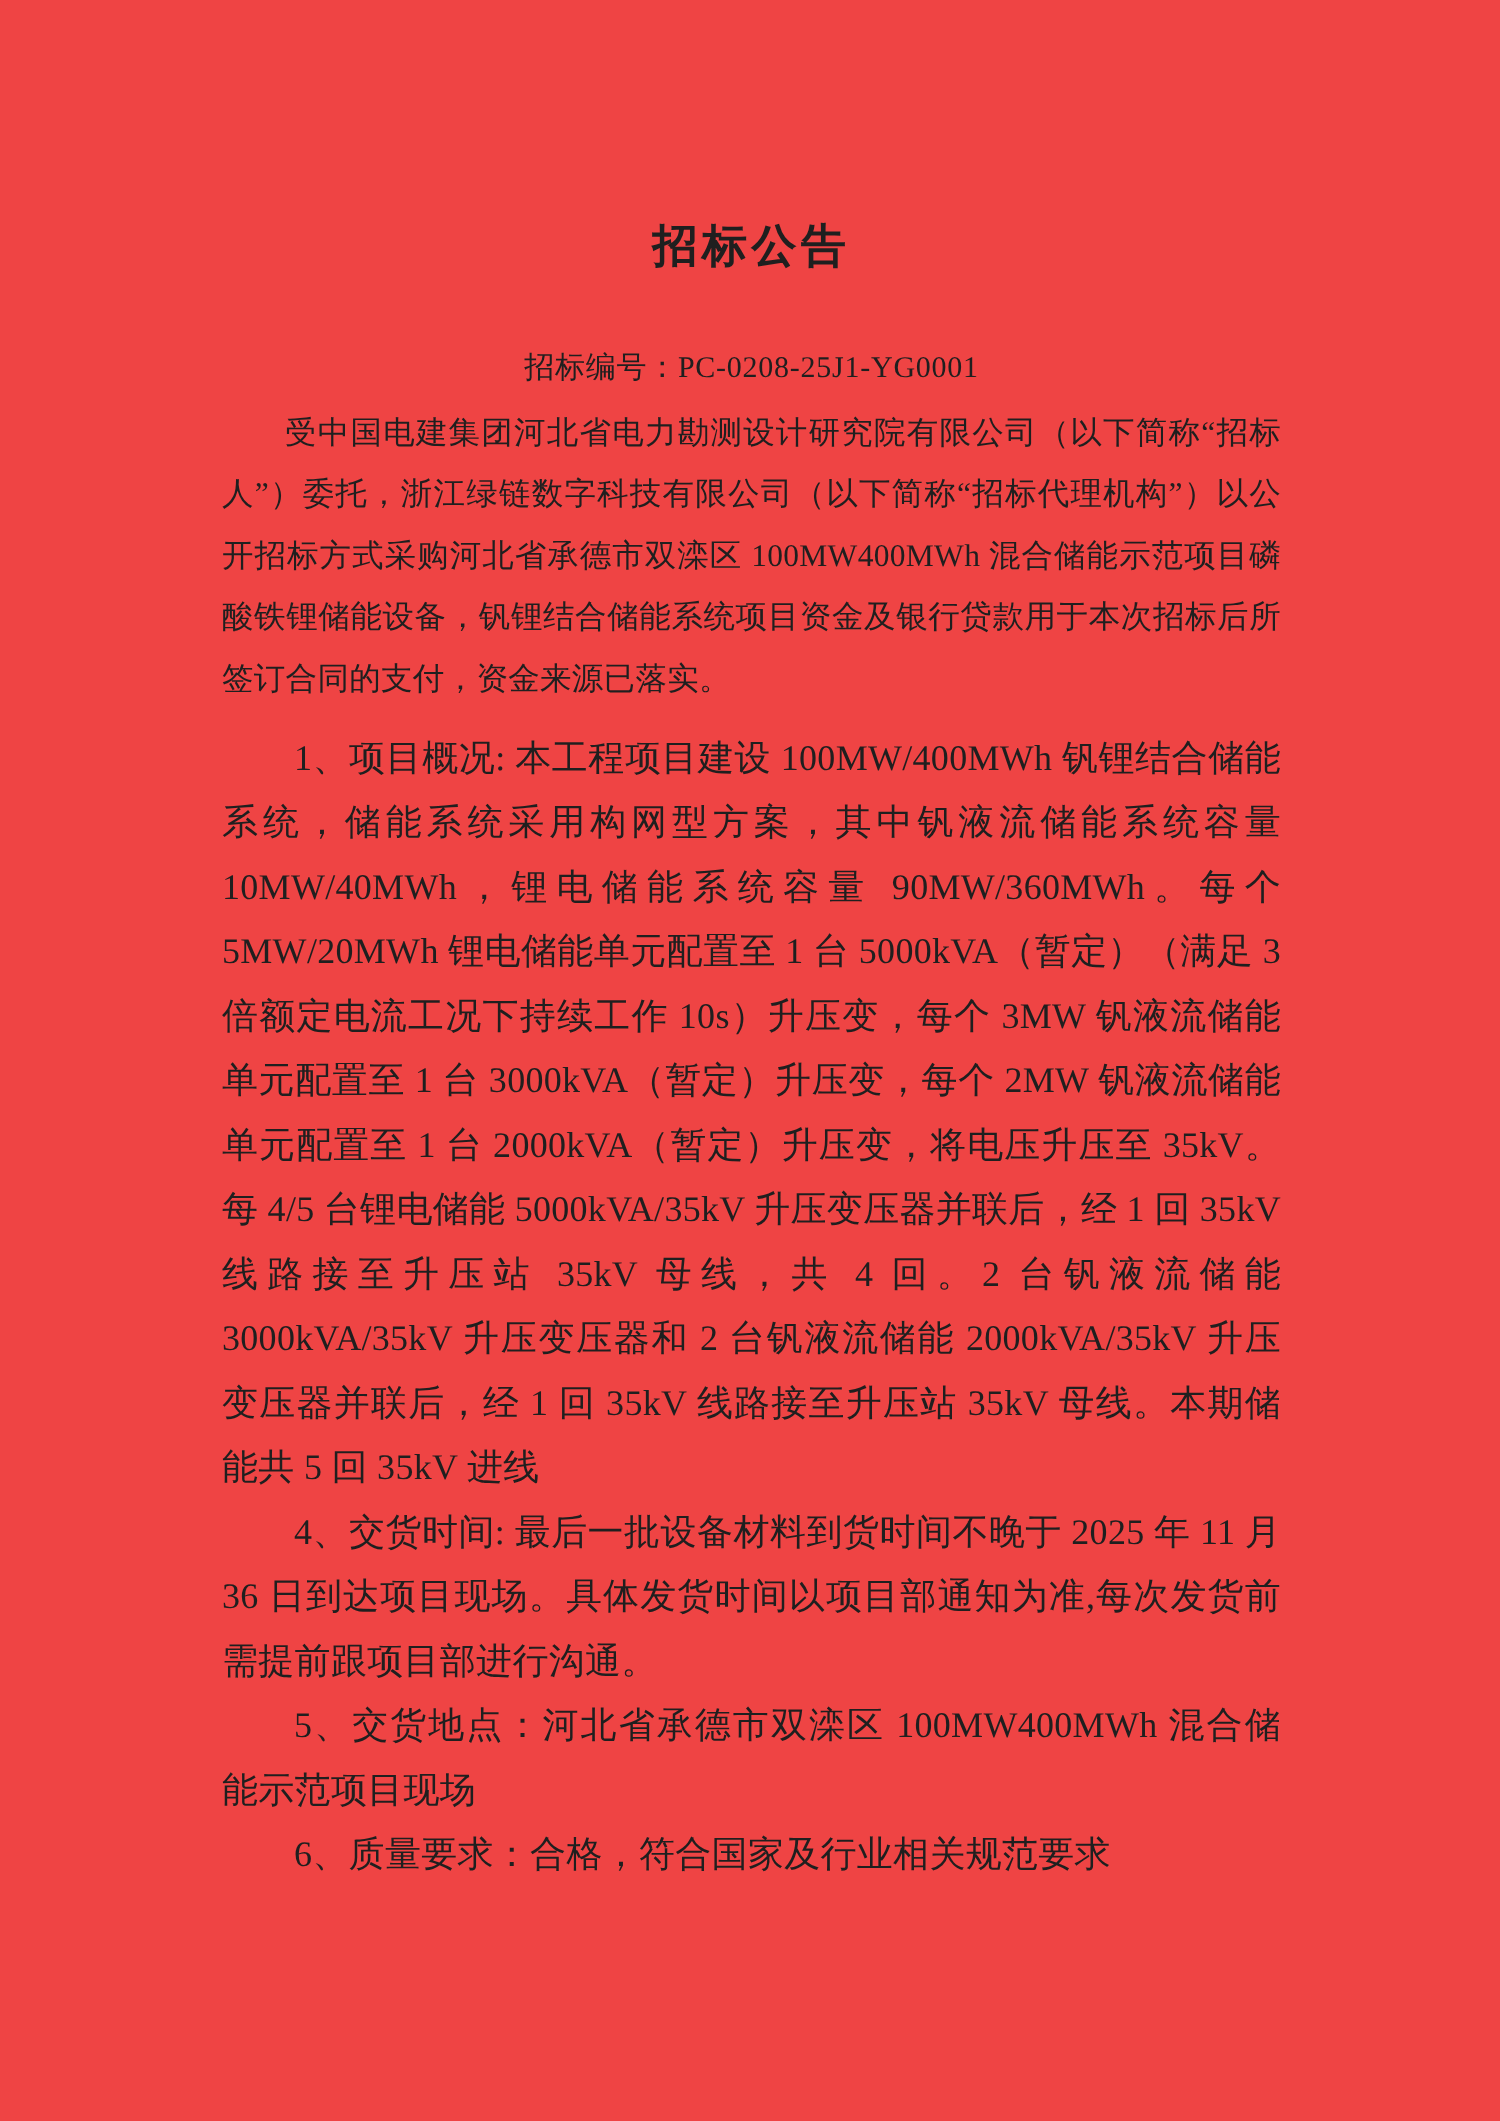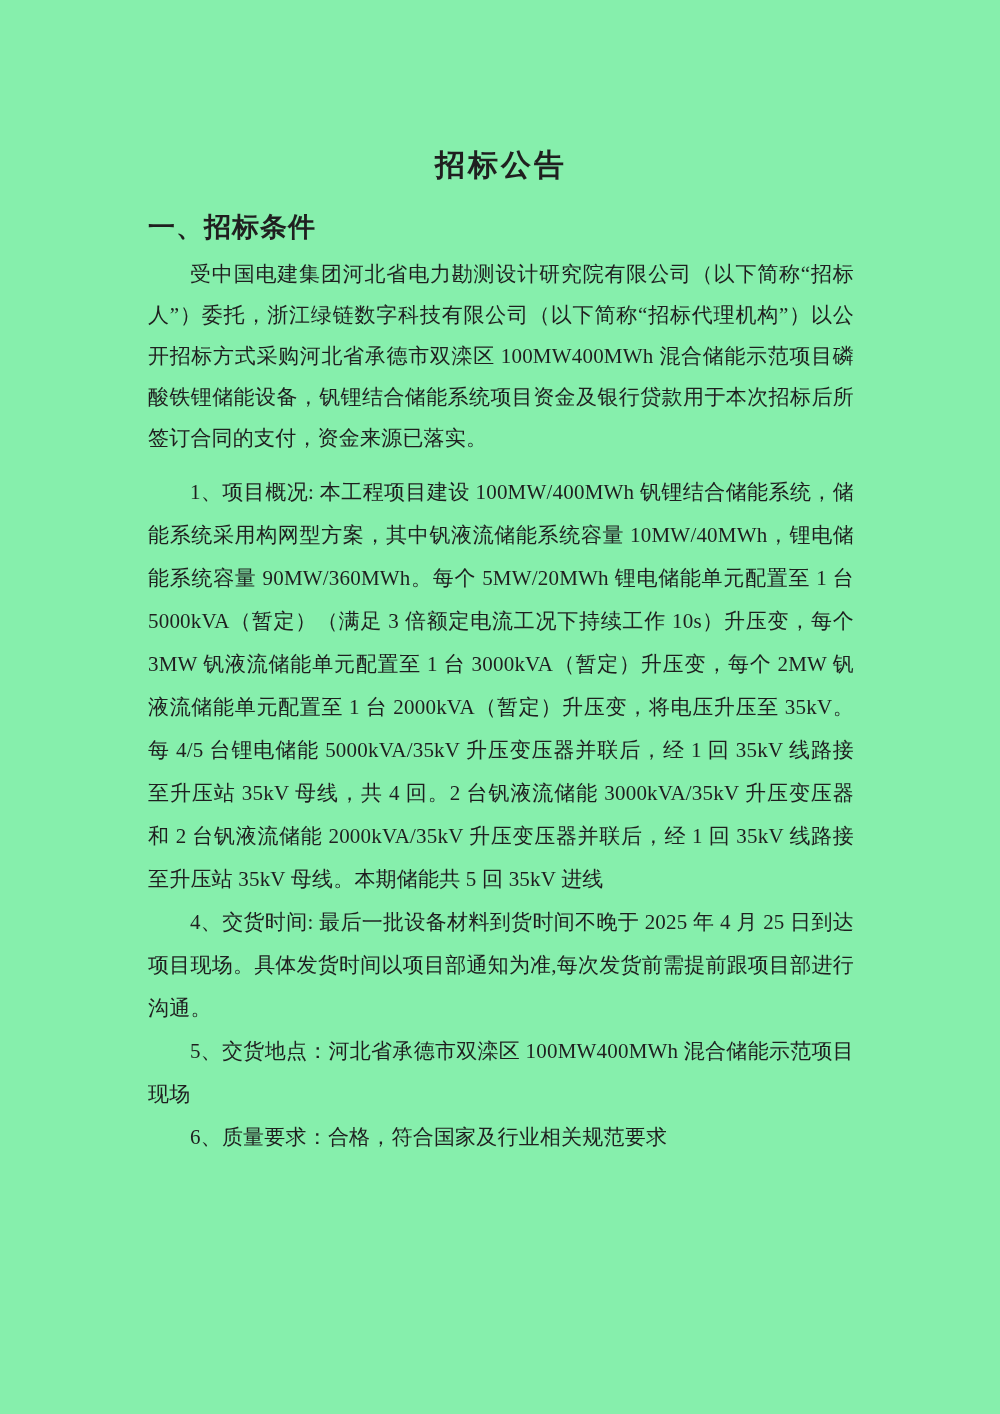--- a/index.html
+++ b/index.html
@@ -5,21 +5,21 @@
   html, body {
     margin: 0;
     padding: 0;
     background: #e8e8e8;
   }
   .page {
     position: relative;
     width: 1000px;
     height: 1414px;
     margin: 0 auto;
-    background: #86efac;
+    background: #ef4444;
     box-sizing: border-box;
     padding: 146px 146px 0 148px;
     color: #1f1f1f;
     font-family: "Liberation Serif", "DejaVu Serif", serif;
     overflow: hidden;
   }
   .doc-title {
     margin: 0;
     text-align: center;
     font-size: 30px;
@@ -46,47 +46,47 @@
   .body-para {
     margin: 10px 0 0 0;
     font-size: 21px;
     line-height: 41px;
     text-align: justify;
     text-indent: 2em;
     letter-spacing: 0.2px;
   }
   .section2-para {
     margin: 0;
-    font-size: 21px;
+    font-size: 24px;
     line-height: 43px;
     text-align: justify;
     text-indent: 2em;
     letter-spacing: 0.2px;
   }
   .section2-block {
     margin-top: 12px;
   }
   .u {
     text-underline-offset: 5px;
     text-decoration-thickness: 1.5px;
   }
 </style>
 </head>
 <body>
 
 <div class="page">
 
   <h1 class="doc-title">招标公告</h1>
 
+  <p class="tender-no"><span>招标编号：</span><span>PC-0208-25J1-YG0001</span></p>
 
-  <h2 class="section-heading">一、招标条件</h2>
 
   <p class="body-para"><span>受中国电建集团河北省电力勘测设计研究院有限公司（以下简称“招标人”）委托，</span><span class="u">浙江绿链数字科技有限公司</span><span>（以下简称“招标代理机构”）以公开招标方式采购</span><span class="u">河北省承德市双滦区 100MW400MWh 混合储能示范项目磷酸铁锂储能</span><span>设备，钒锂结合储能系统</span><span class="u">项目</span><span>资金及银行贷款用于本次招标后所签订合同的支付，资金来源已落实。</span></p>
 
 
   <div class="section2-block">
     <p class="section2-para">1、项目概况: 本工程项目建设 100MW/400MWh 钒锂结合储能系统，储能系统采用构网型方案，其中钒液流储能系统容量 10MW/40MWh，锂电储能系统容量 90MW/360MWh。每个 5MW/20MWh 锂电储能单元配置至 1 台 5000kVA（暂定）（满足 3 倍额定电流工况下持续工作 10s）升压变，每个 3MW 钒液流储能单元配置至 1 台 3000kVA（暂定）升压变，每个 2MW 钒液流储能单元配置至 1 台 2000kVA（暂定）升压变，将电压升压至 35kV。每 4/5 台锂电储能 5000kVA/35kV 升压变压器并联后，经 1 回 35kV 线路接至升压站 35kV 母线，共 4 回。2 台钒液流储能 3000kVA/35kV 升压变压器和 2 台钒液流储能 2000kVA/35kV 升压变压器并联后，经 1 回 35kV 线路接至升压站 35kV 母线。本期储能共 5 回 35kV 进线</p>
-    <p class="section2-para">4、交货时间: 最后一批设备材料到货时间不晚于 2025 年 4 月 25 日到达项目现场。具体发货时间以项目部通知为准,每次发货前需提前跟项目部进行沟通。</p>
+    <p class="section2-para">4、交货时间: 最后一批设备材料到货时间不晚于 2025 年 11 月 36 日到达项目现场。具体发货时间以项目部通知为准,每次发货前需提前跟项目部进行沟通。</p>
     <p class="section2-para">5、交货地点：河北省承德市双滦区 100MW400MWh 混合储能示范项目现场</p>
     <p class="section2-para">6、质量要求：合格，符合国家及行业相关规范要求</p>
   </div>
 
 </div>
 
 </body></html>

